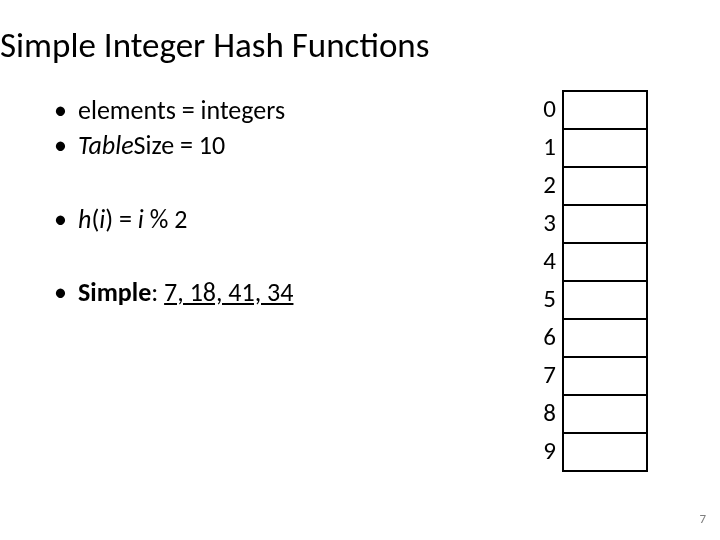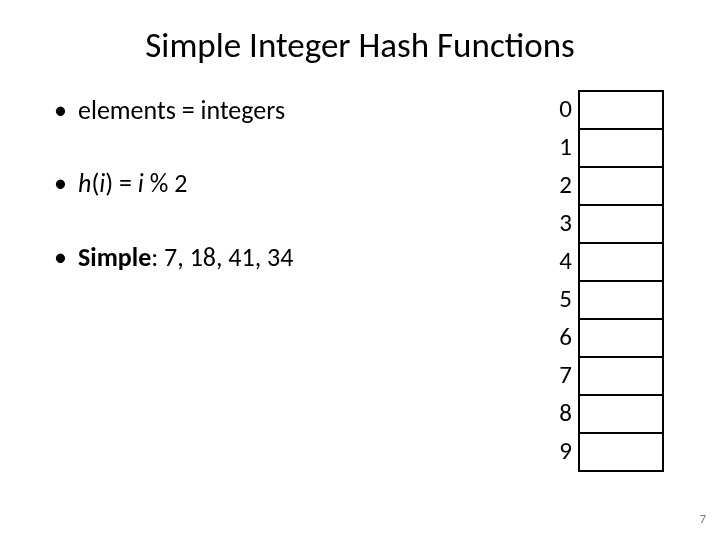--- a/index.html
+++ b/index.html
@@ -5,31 +5,30 @@
   * { margin: 0; padding: 0; box-sizing: border-box; }
   body {
     width: 720px;
     height: 540px;
     background: #fff;
     font-family: Calibri, Arial, sans-serif;
     position: relative;
     color: #000;
   }
   .title {
-    text-align: center;
     font-size: 35px;
     font-weight: 400;
     padding-top: 24px;
     padding-bottom: 18px;
   }
   .content {
     display: flex;
     flex-direction: row;
     padding-left: 54px;
-    padding-right: 48px;
+    padding-right: 64px;
   }
   .left {
     flex: 1;
     padding-top: 10px;
   }
   .bullets {
     list-style: none;
   }
   .bullets li {
     font-size: 26px;
@@ -40,21 +39,21 @@
   }
   .bullets li::before {
     content: "•";
     position: absolute;
     left: 0;
     top: 0;
   }
   .gap { height: 38px; }
   .i { font-style: italic; }
   .b { font-weight: 700; }
-  .u { }
+  .u { text-decoration: underline; }
   .right {
     display: flex;
     flex-direction: row;
     align-items: flex-start;
     padding-top: 6px;
     padding-right: 8px;
   }
   .indices {
     display: flex;
     flex-direction: column;
@@ -88,20 +87,23 @@
 <body>
 
 <div class="title">Simple Integer Hash Functions</div>
 
 <div class="content">
   <div class="left">
     <ul class="bullets">
       <li>
         <span>elements = integers</span>
       </li>
+      <li>
+        <span class="i">Table</span><span>Size</span><span> = 10</span>
+      </li>
     </ul>
     <div class="gap"></div>
     <ul class="bullets">
       <li>
         <span class="i">h</span><span>(</span><span class="i">i</span><span>) = </span><span class="i">i</span><span> % 2</span>
       </li>
     </ul>
     <div class="gap"></div>
     <ul class="bullets">
       <li>

